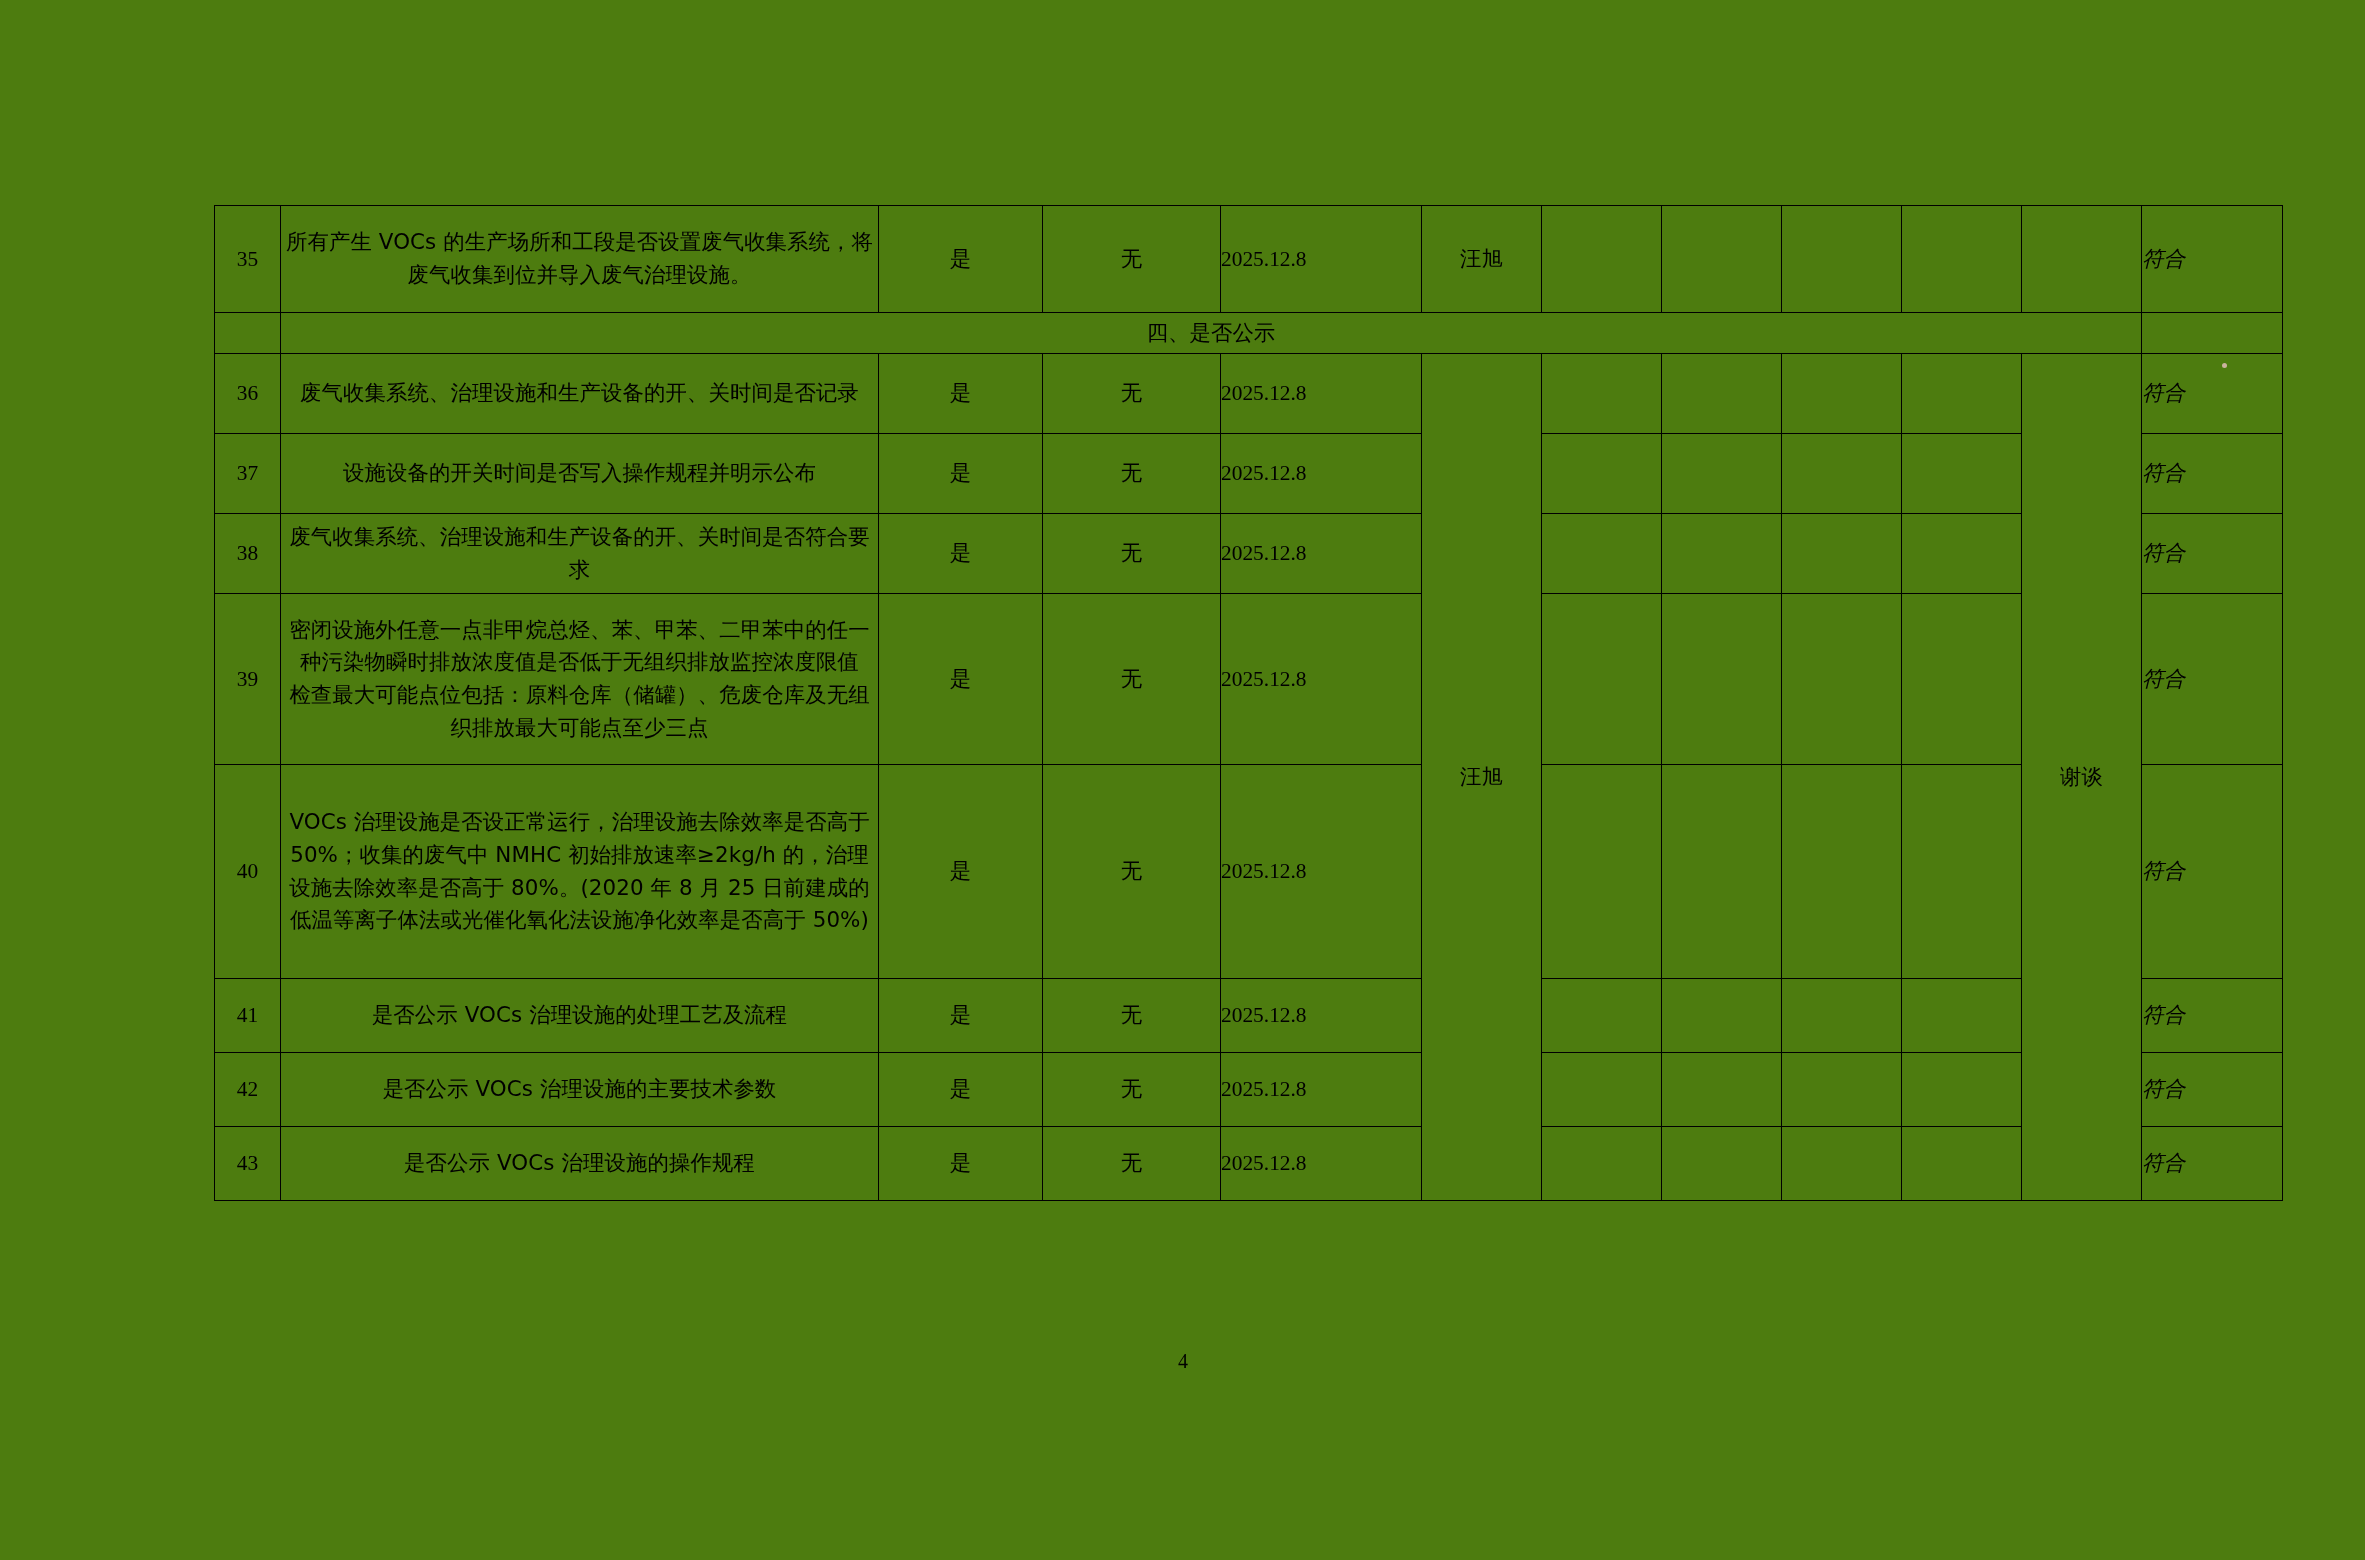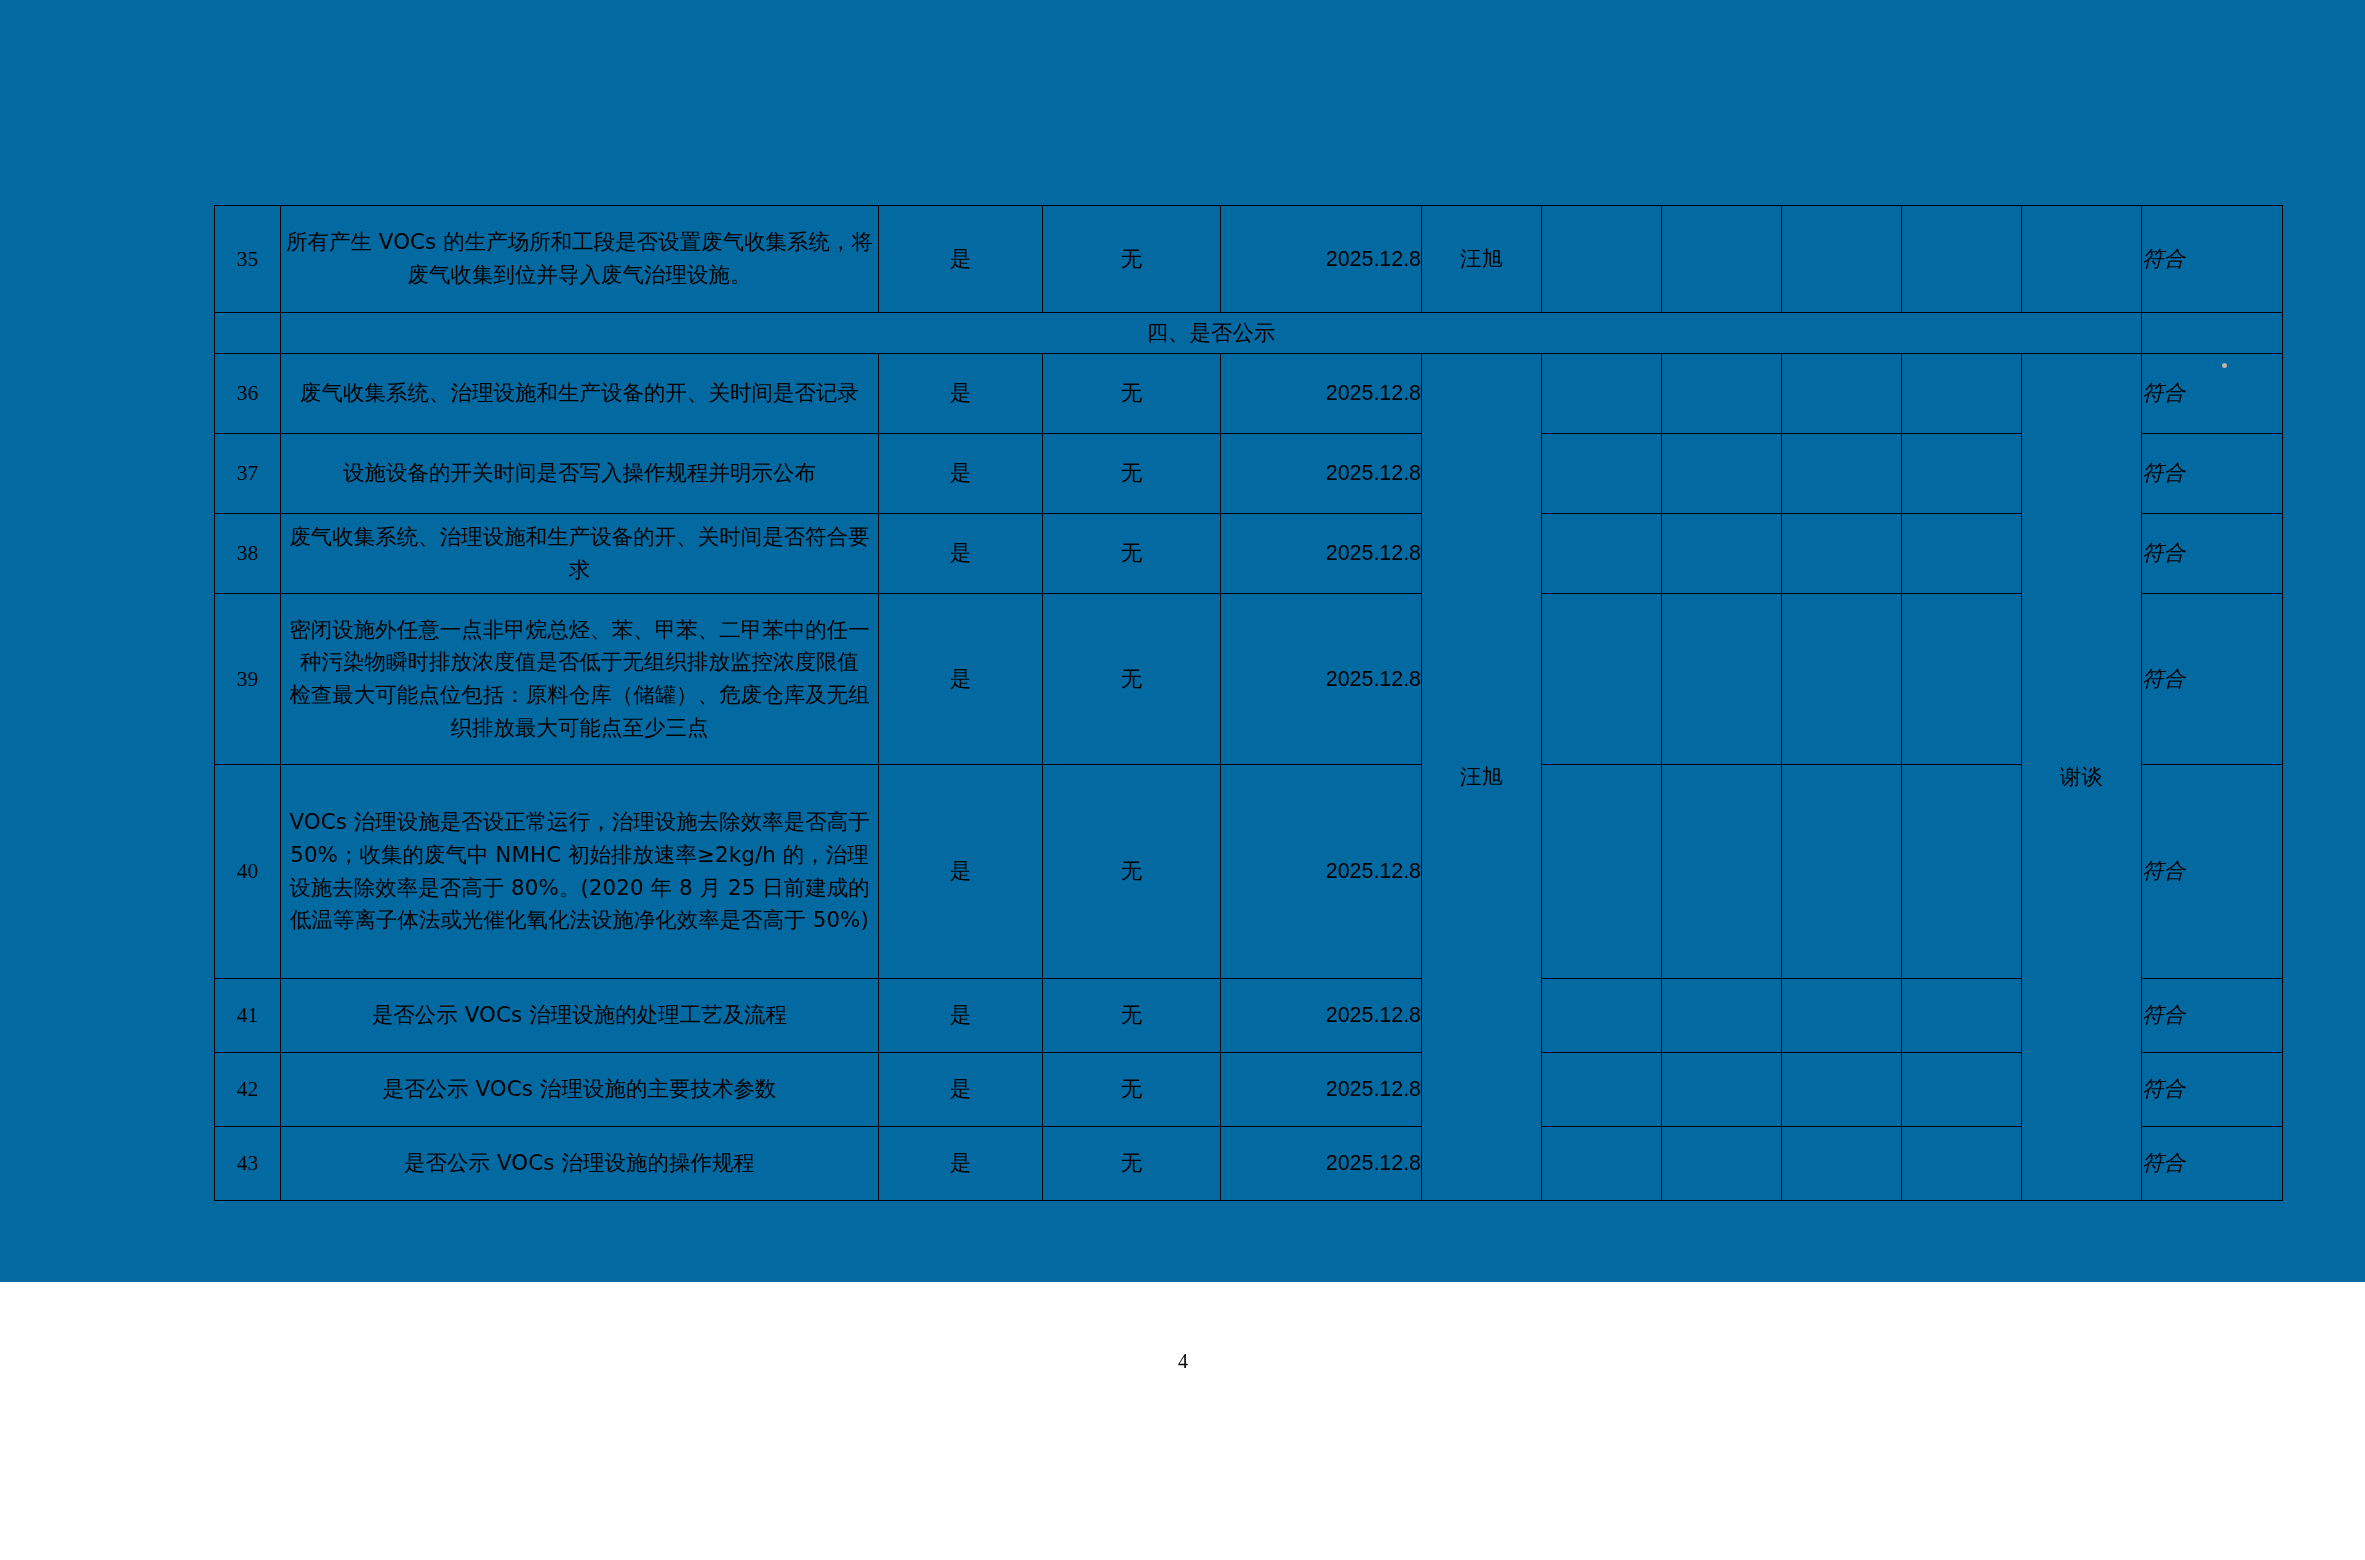--- a/index.html
+++ b/index.html
@@ -12,22 +12,22 @@
     height: 1560px;
     font-family: "Liberation Serif", "DejaVu Serif", serif;
     color: #000000;
     position: relative;
     overflow: hidden;
   }
   .page {
     position: absolute;
     left: 0; top: 0;
     width: 2366px;
-    height: 1282px;
-    background: #0369a1;
+    height: 1560px;
+    background: #4d7c0f;
   }
   .sheet {
     position: absolute;
     left: 214px;
     top: 205px;
     width: 2065px;
   }
   table.doc-table {
     border-collapse: collapse;
     table-layout: fixed;
@@ -66,22 +66,22 @@
     font-size: 20.7px;
     line-height: 1.55;
     letter-spacing: 0.1px;
   }
   .cell-center {
     text-align: center;
     font-family: "DejaVu Sans", "Liberation Sans", sans-serif;
     font-size: 20.7px;
   }
   .cell-date {
-    text-align: right;
-    font-family: Liberation Sans, sans-serif;
+    text-align: left;
+    font-family: Liberation Serif, serif;
     font-size: 22px;
   }
   .cell-name {
     text-align: center;
     font-family: "DejaVu Sans", "Liberation Sans", sans-serif;
     font-size: 20.7px;
   }
   .cell-result {
     text-align: left;
     font-family: "DejaVu Sans", "Liberation Sans", sans-serif;

